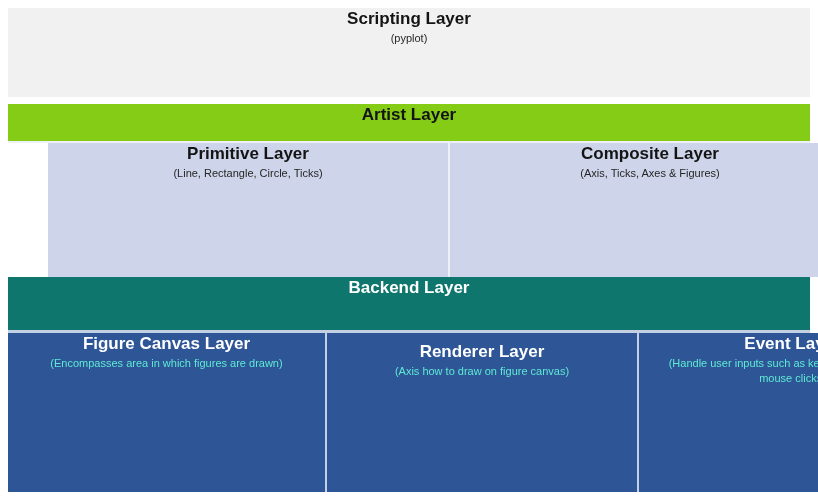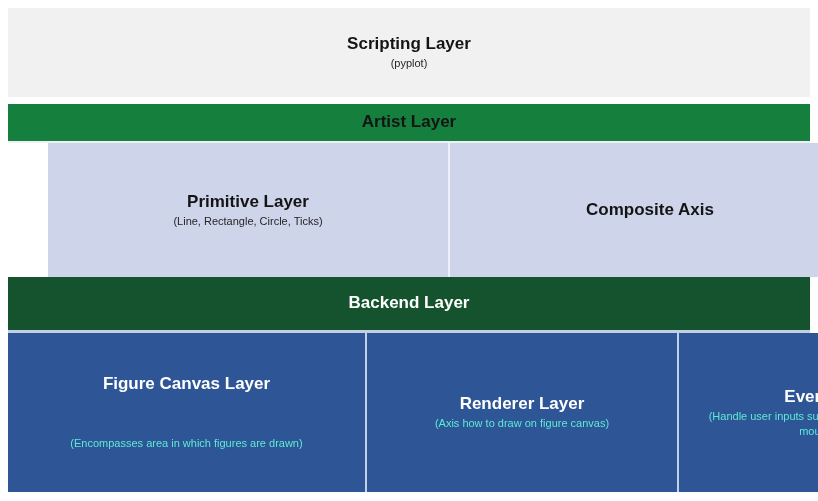--- a/index.html
+++ b/index.html
@@ -17,36 +17,35 @@
   .diagram {
     position: absolute;
     left: 8px;
     top: 8px;
     width: 802px;
   }
   .row-box {
     display: flex;
     flex-direction: column;
     align-items: center;
-    justify-content: center;
     text-align: center;
   }
   
   .scripting {
     height: 89px;
     background: #f1f1f1;
   }
   .gap-top {
     height: 7px;
     background: #ffffff;
   }
   
   .artist-header {
     height: 37px;
-    background: #15803d;
+    background: #84cc16;
   }
   .artist-body {
     height: 134px;
     display: flex;
     border-top: 2px solid #eef0f8;
     padding-left: 40px;
   }
   .artist-cell {
     background: #ced4e9;
     flex: 0 0 auto;
@@ -54,21 +53,21 @@
   .artist-cell.left  { width: 400px; }
   .artist-cell.right { width: 400px; }
   .v-divider-light {
     width: 2px;
     background: #eef0f8;
     flex: 0 0 auto;
   }
   
   .backend-header {
     height: 53px;
-    background: #14532d;
+    background: #0f766e;
   }
   .backend-body {
     height: 159px;
     display: flex;
     border-top: 3px solid #c3cfe2;
   }
   .backend-cell {
     background: #2e5596;
     flex: 0 0 auto;
   }
@@ -92,22 +91,22 @@
     color: #262626;
     line-height: 1.4;
   }
   .backend-header .title,
   .backend-cell .title {
     color: #ffffff;
   }
   .backend-cell .subtitle {
     color: #5eead4;
   }
-  .pad-fig { padding: 0 38px; gap: 40px; }
-  .pad-ren { padding: 17px 28px; }
+  .pad-fig { padding: 0 18px; }
+  .pad-ren { padding: 8px 28px; }
   .pad-evt { padding: 0 22px; }
 </style>
 </head>
 <body>
 
 <div class="diagram">
 
   <div class="row-box scripting">
     <div class="title">Scripting Layer</div>
     <div class="subtitle">(pyplot)</div>
@@ -119,21 +118,22 @@
     <div class="title">Artist Layer</div>
   </div>
 
   <div class="artist-body">
     <div class="row-box artist-cell left">
       <div class="title">Primitive Layer</div>
       <div class="subtitle">(Line, Rectangle, Circle, Ticks)</div>
     </div>
     <div class="v-divider-light"></div>
     <div class="row-box artist-cell right">
-      <div class="title">Composite Axis</div>
+      <div class="title">Composite Layer</div>
+      <div class="subtitle">(Axis, Ticks, Axes &amp; Figures)</div>
     </div>
   </div>
 
   <div class="row-box backend-header">
     <div class="title">Backend Layer</div>
   </div>
 
   <div class="backend-body">
     <div class="row-box backend-cell c1 pad-fig">
       <div class="title">Figure Canvas Layer</div>

